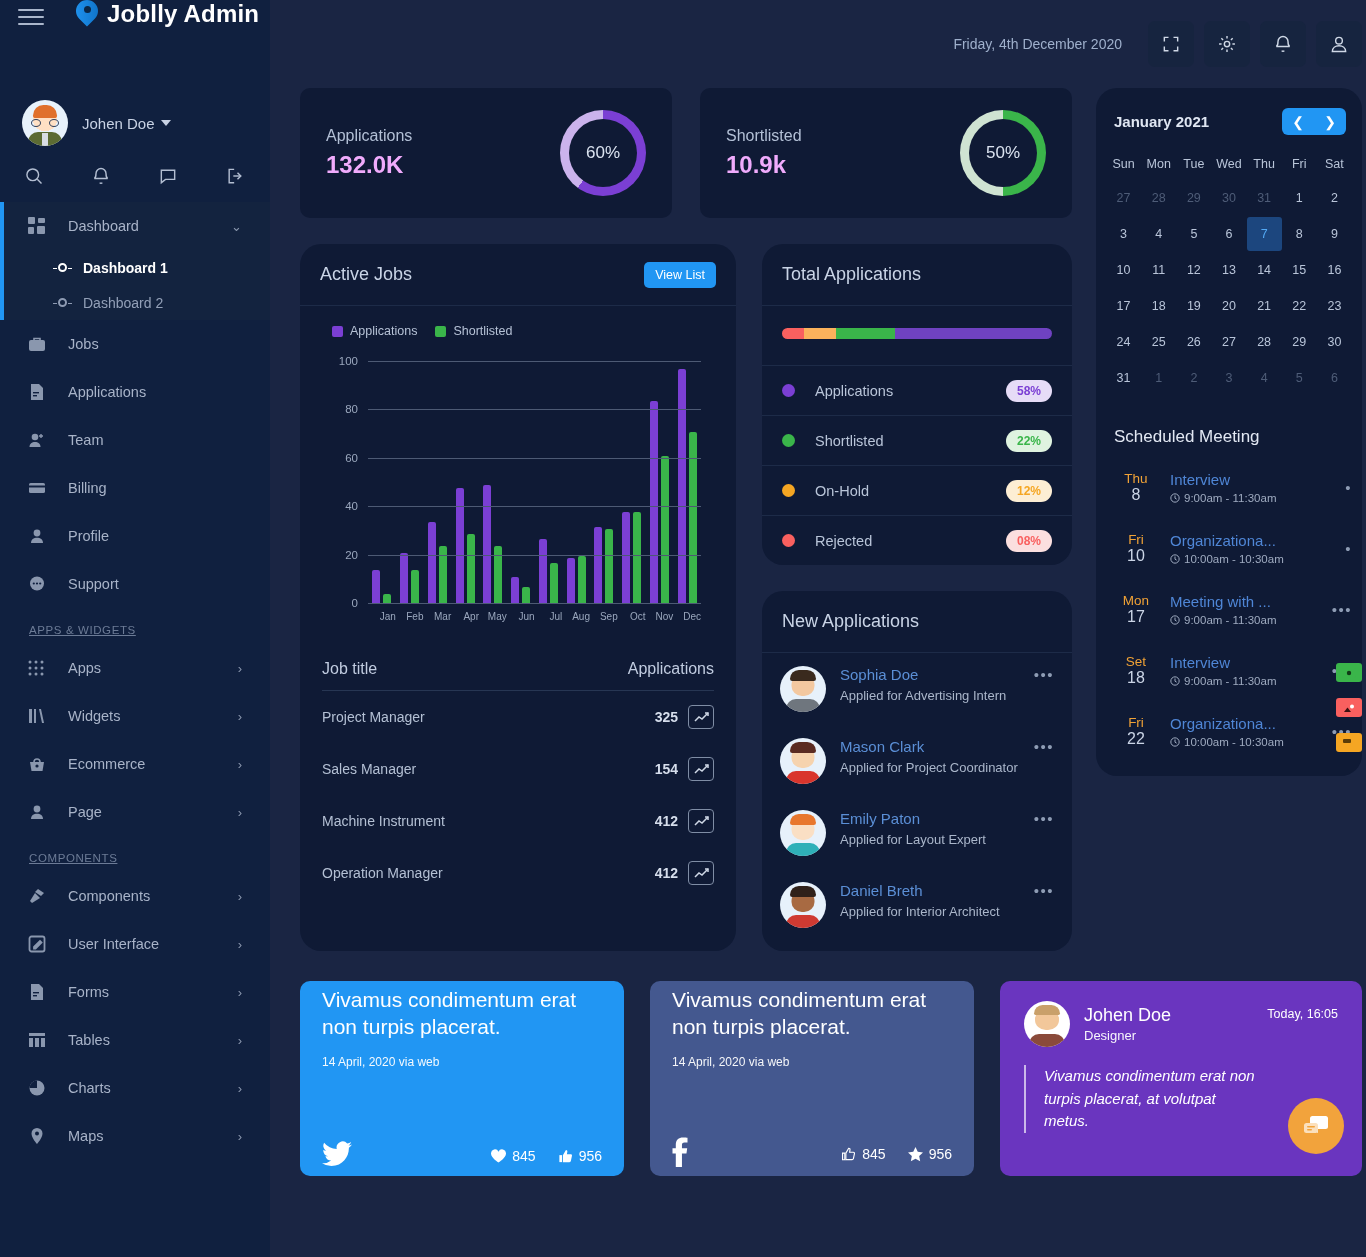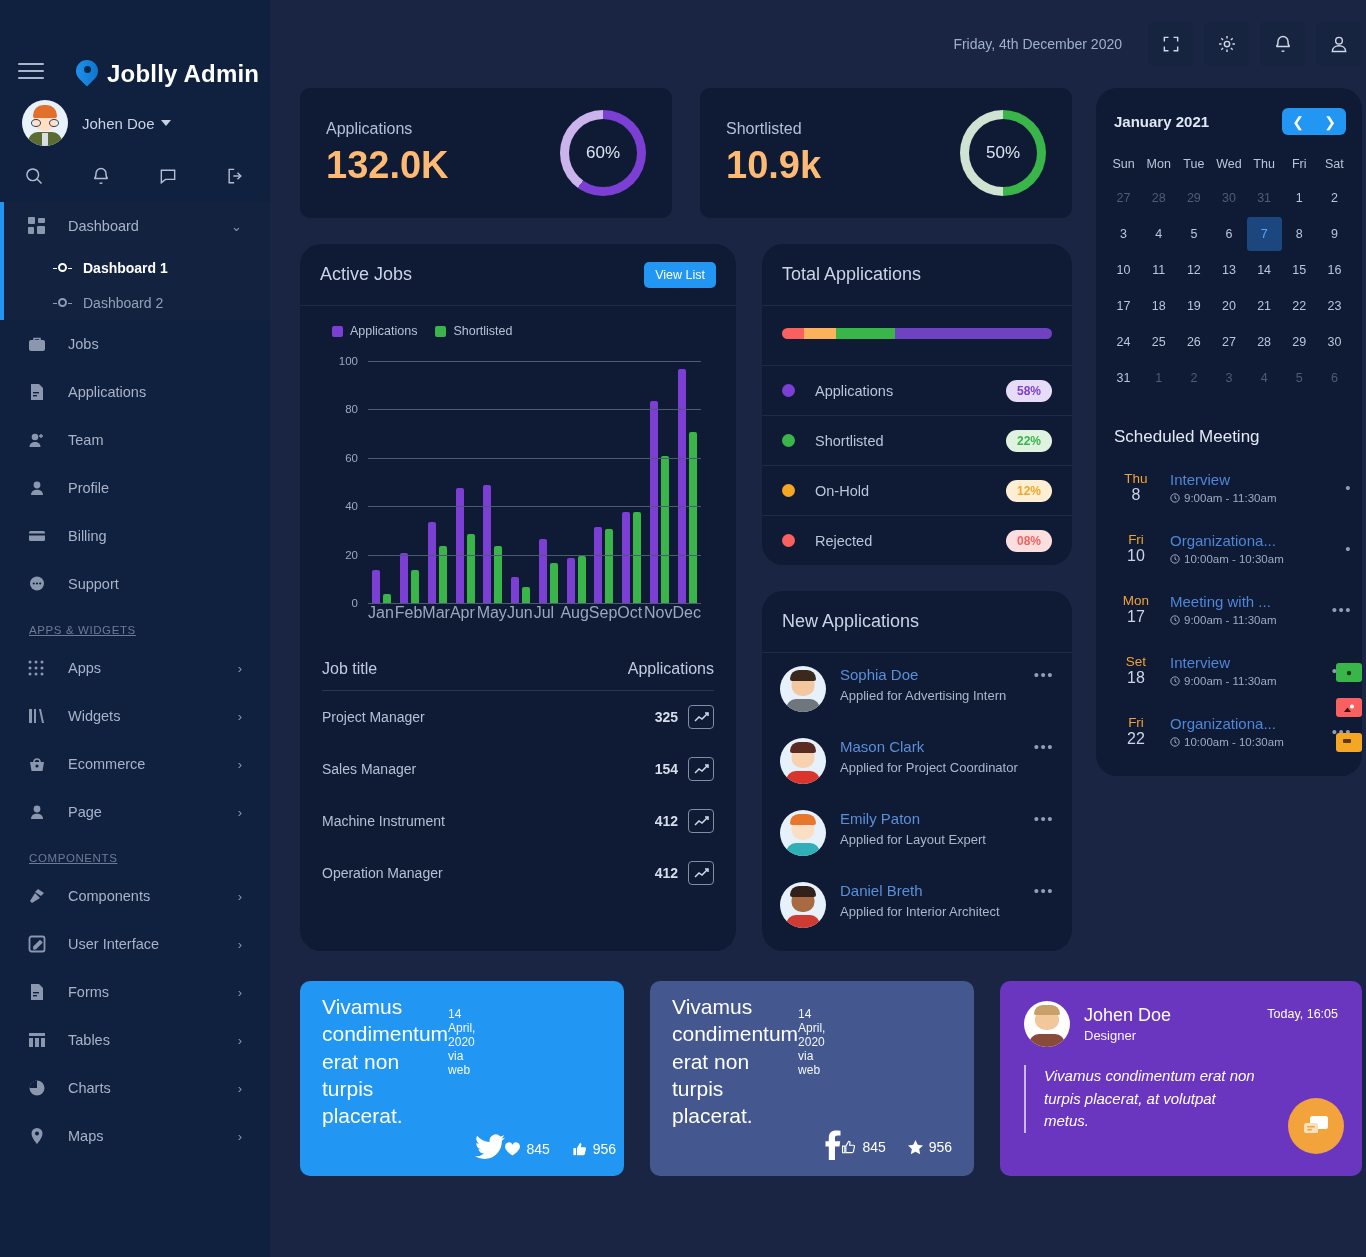--- a/index.html
+++ b/index.html
@@ -10,21 +10,21 @@
     color: #c5cddc;
     overflow: hidden;
   }
   .app { display: flex; width: 1366px; height: 1257px; }
 
   
   .sidebar {
     width: 270px; min-width: 270px; height: 1257px;
     background: #10203f; position: relative;
   }
-  .brand-row { height: 88px; display: flex; align-items: flex-end; padding-left: 18px; }
+  .brand-row { height: 88px; display: flex; align-items: flex-start; padding-left: 18px; }
   .hamburger { width: 34px; height: 34px; display: flex; flex-direction: column;
     justify-content: center; gap: 5px; cursor: pointer; }
   .hamburger i { display: block; width: 26px; height: 2px; background: #aab6cb; border-radius: 2px; }
   .brand { display: flex; align-items: center; gap: 9px; margin-left: 24px; }
   .brand-logo { width: 22px; height: 28px; position: relative; }
   .brand-logo .pin {
     width: 22px; height: 22px; border-radius: 50% 50% 50% 0;
     transform: rotate(-45deg);
     background: linear-gradient(135deg,#2196f3,#0d6fc4);
   }
@@ -93,21 +93,21 @@
   .content { padding: 0 22px 0 30px; display: flex; gap: 24px; }
   .col-right { width: 266px; }
 
   
   .stat-row { display: flex; gap: 28px; }
   .stat-card {
     flex: 1; height: 130px; background: #0f1a35; border-radius: 10px;
     display: flex; align-items: center; justify-content: space-between; padding: 0 26px;
   }
   .stat-label { font-size: 16px; color: #b3c0d6; margin-bottom: 6px; }
-  .stat-value { font-size: 38px; font-weight: bold; color: #fdba74; }
+  .stat-value { font-size: 24px; font-weight: bold; color: #f0abfc; }
   .donut { width: 86px; height: 86px; border-radius: 50%; display: flex; align-items: center; justify-content: center; position: relative; }
   .donut .hole { width: 68px; height: 68px; border-radius: 50%; background: #0f1a35;
     display:flex; align-items:center; justify-content:center; font-size:17px; color:#dbe3f0;}
 
   .card { background: #0f1a35; border-radius: 21px; }
   .card-head { height: 62px; display: flex; align-items: center; justify-content: space-between;
     padding: 0 20px; border-bottom: 1px solid #1d2b48; }
   .card-title { font-size: 18px; color: #c9d4e6; }
   .btn-blue { background: #2196f3; color: #fff; font-size: 12.5px; border: none; border-radius: 5px;
     padding: 6px 11px; cursor: pointer; font-family: inherit; }
@@ -120,21 +120,21 @@
   .plot { position: absolute; left: 48px; right: 15px; top: 18px; bottom: 40px; }
   .gridline { position: absolute; left: 0; right: 0; height: 1px; background: #4d5a74; }
   .ytick { position: absolute; right: 100%; margin-right: 10px; transform: translateY(-50%);
     font-size: 11.5px; color: #9aa7bd; }
   .bars { position: absolute; left: 0; right: 0; bottom: 0; top: 0; display: flex; align-items: flex-end; }
   .bgroup { flex: 1; display: flex; align-items: flex-end; justify-content: center; gap: 3px; height: 100%; }
   .bar { width: 8px; border-radius: 2px 2px 0 0; }
   .bar.app { background: #7b3fd4; }
   .bar.short { background: #3ab54a; }
   .xaxis { position: absolute; left: 48px; right: 15px; bottom: 22px; display: flex; }
-  .xaxis span { flex: 1; text-align: left; font-size: 16px; color: #9aa7bd; }
+  .xaxis span { flex: 1; text-align: right; font-size: 10px; color: #9aa7bd; }
   .axis-line { position:absolute; left:0; right:0; bottom:0; height:1px; background:#4d5a74;}
 
   
   .jobtable { padding: 6px 22px 22px 22px; }
   .jt-head { display: flex; justify-content: space-between; padding: 10px 0 12px 0;
      border-bottom: 1px solid #273653; font-size: 16px; color: #c1cce0;}
   .jt-row { display: flex; justify-content: space-between; align-items: center; height: 52px; font-size: 14px; color: #b4c0d4; }
   .jt-right { display: flex; align-items: center; gap: 10px; }
   .jt-num { font-weight: bold; color: #d6deec; font-size: 14px;}
   .mini-chart-btn { width: 26px; height: 24px; border: 1px solid #7f8da5; border-radius: 4px;
@@ -172,21 +172,21 @@
   .sm-dow { color: #f0a236; font-size: 13.5px; }
   .sm-day { color: #cbd5e6; font-size: 16px; }
   .sm-mid { flex: 1; min-width: 0; }
   .sm-name { color: #4f86d6; font-size: 15px; margin-bottom: 4px; white-space: nowrap; overflow: hidden; }
   .sm-time { color: #9fabc0; font-size: 11.5px; display: flex; align-items: center; gap: 4px; }
   .float-icons { position: absolute; right: 0; top: 575px; display: flex; flex-direction: column; gap: 16px; }
   .fi { width: 26px; height: 19px; border-radius: 3px; display: flex; align-items: center; justify-content: center; }
 
   
   .bottom-row { display: flex; gap: 26px; padding: 30px 22px 0 30px; }
-  .social-card { width: 324px; height: 195px; border-radius: 10px; padding: 12px 22px; color: #fff; display: flex; flex-direction: row; }
+  .social-card { width: 324px; height: 195px; border-radius: 10px; padding: 5px 22px; color: #fff; display: flex; flex-direction: column; }
   .sc-text { font-size: 21px; line-height: 1.3; }
   .sc-meta { font-size: 12px; margin-top: 14px; opacity: .95; }
   .sc-foot { margin-top: auto; display: flex; align-items: center; justify-content: space-between; }
   .sc-stats { display: flex; gap: 22px; font-size: 14px; align-items: center; }
   .sc-stats span { display: flex; align-items: center; gap: 6px; }
   .testimonial { flex: 1; background: #6a35bf; border-radius: 10px; padding: 20px 24px; position: relative; overflow: hidden; color: #fff; }
   .t-head { display: flex; align-items: center; gap: 14px; }
   .t-name { font-size: 18px; } .t-role { font-size: 13px; opacity: .95; margin-top:2px;}
   .t-time { position: absolute; right: 24px; top: 26px; font-size: 12.5px; }
   .t-quote { margin-top: 18px; padding-left: 18px; border-left: 2px solid rgba(255,255,255,.65);
@@ -304,34 +304,34 @@
             <circle cx="7" cy="6" r="3.3"></circle>
             <path d="M1.5 16c0-3.2 2.5-5 5.5-5s5.5 1.8 5.5 5z"></path>
             <path d="M13 3v4M11 5h4" stroke="#8a97ae" stroke-width="1.4"></path>
           </svg>
       </span>
       <span class="ni-label">Team</span>
     </div>
     <div class="nav-item">
       <span class="ni-icon">
         <svg width="18" height="18" viewBox="0 0 18 18" fill="#8a97ae">
+            <rect x="1" y="4" width="16" height="10" rx="1.6"></rect>
+            <rect x="1" y="6.5" width="16" height="2" fill="#10203f"></rect>
+          </svg>
+      </span>
+      <span class="ni-label">Billing</span>
+    </div>
+    <div class="nav-item">
+      <span class="ni-icon">
+        <svg width="18" height="18" viewBox="0 0 18 18" fill="#8a97ae">
             <circle cx="9" cy="6" r="3.4"></circle>
             <path d="M3 16c0-3.3 2.7-5.2 6-5.2s6 1.9 6 5.2z"></path>
           </svg>
       </span>
       <span class="ni-label">Profile</span>
-    </div>
-    <div class="nav-item">
-      <span class="ni-icon">
-        <svg width="18" height="18" viewBox="0 0 18 18" fill="#8a97ae">
-            <rect x="1" y="4" width="16" height="10" rx="1.6"></rect>
-            <rect x="1" y="6.5" width="16" height="2" fill="#10203f"></rect>
-          </svg>
-      </span>
-      <span class="ni-label">Billing</span>
     </div>
     <div class="nav-item">
       <span class="ni-icon">
         <svg width="18" height="18" viewBox="0 0 18 18" fill="#8a97ae">
             <circle cx="9" cy="8.5" r="7"></circle>
             <circle cx="5.8" cy="8.5" r="1.1" fill="#10203f"></circle>
             <circle cx="9" cy="8.5" r="1.1" fill="#10203f"></circle>
             <circle cx="12.2" cy="8.5" r="1.1" fill="#10203f"></circle>
           </svg>
       </span>

